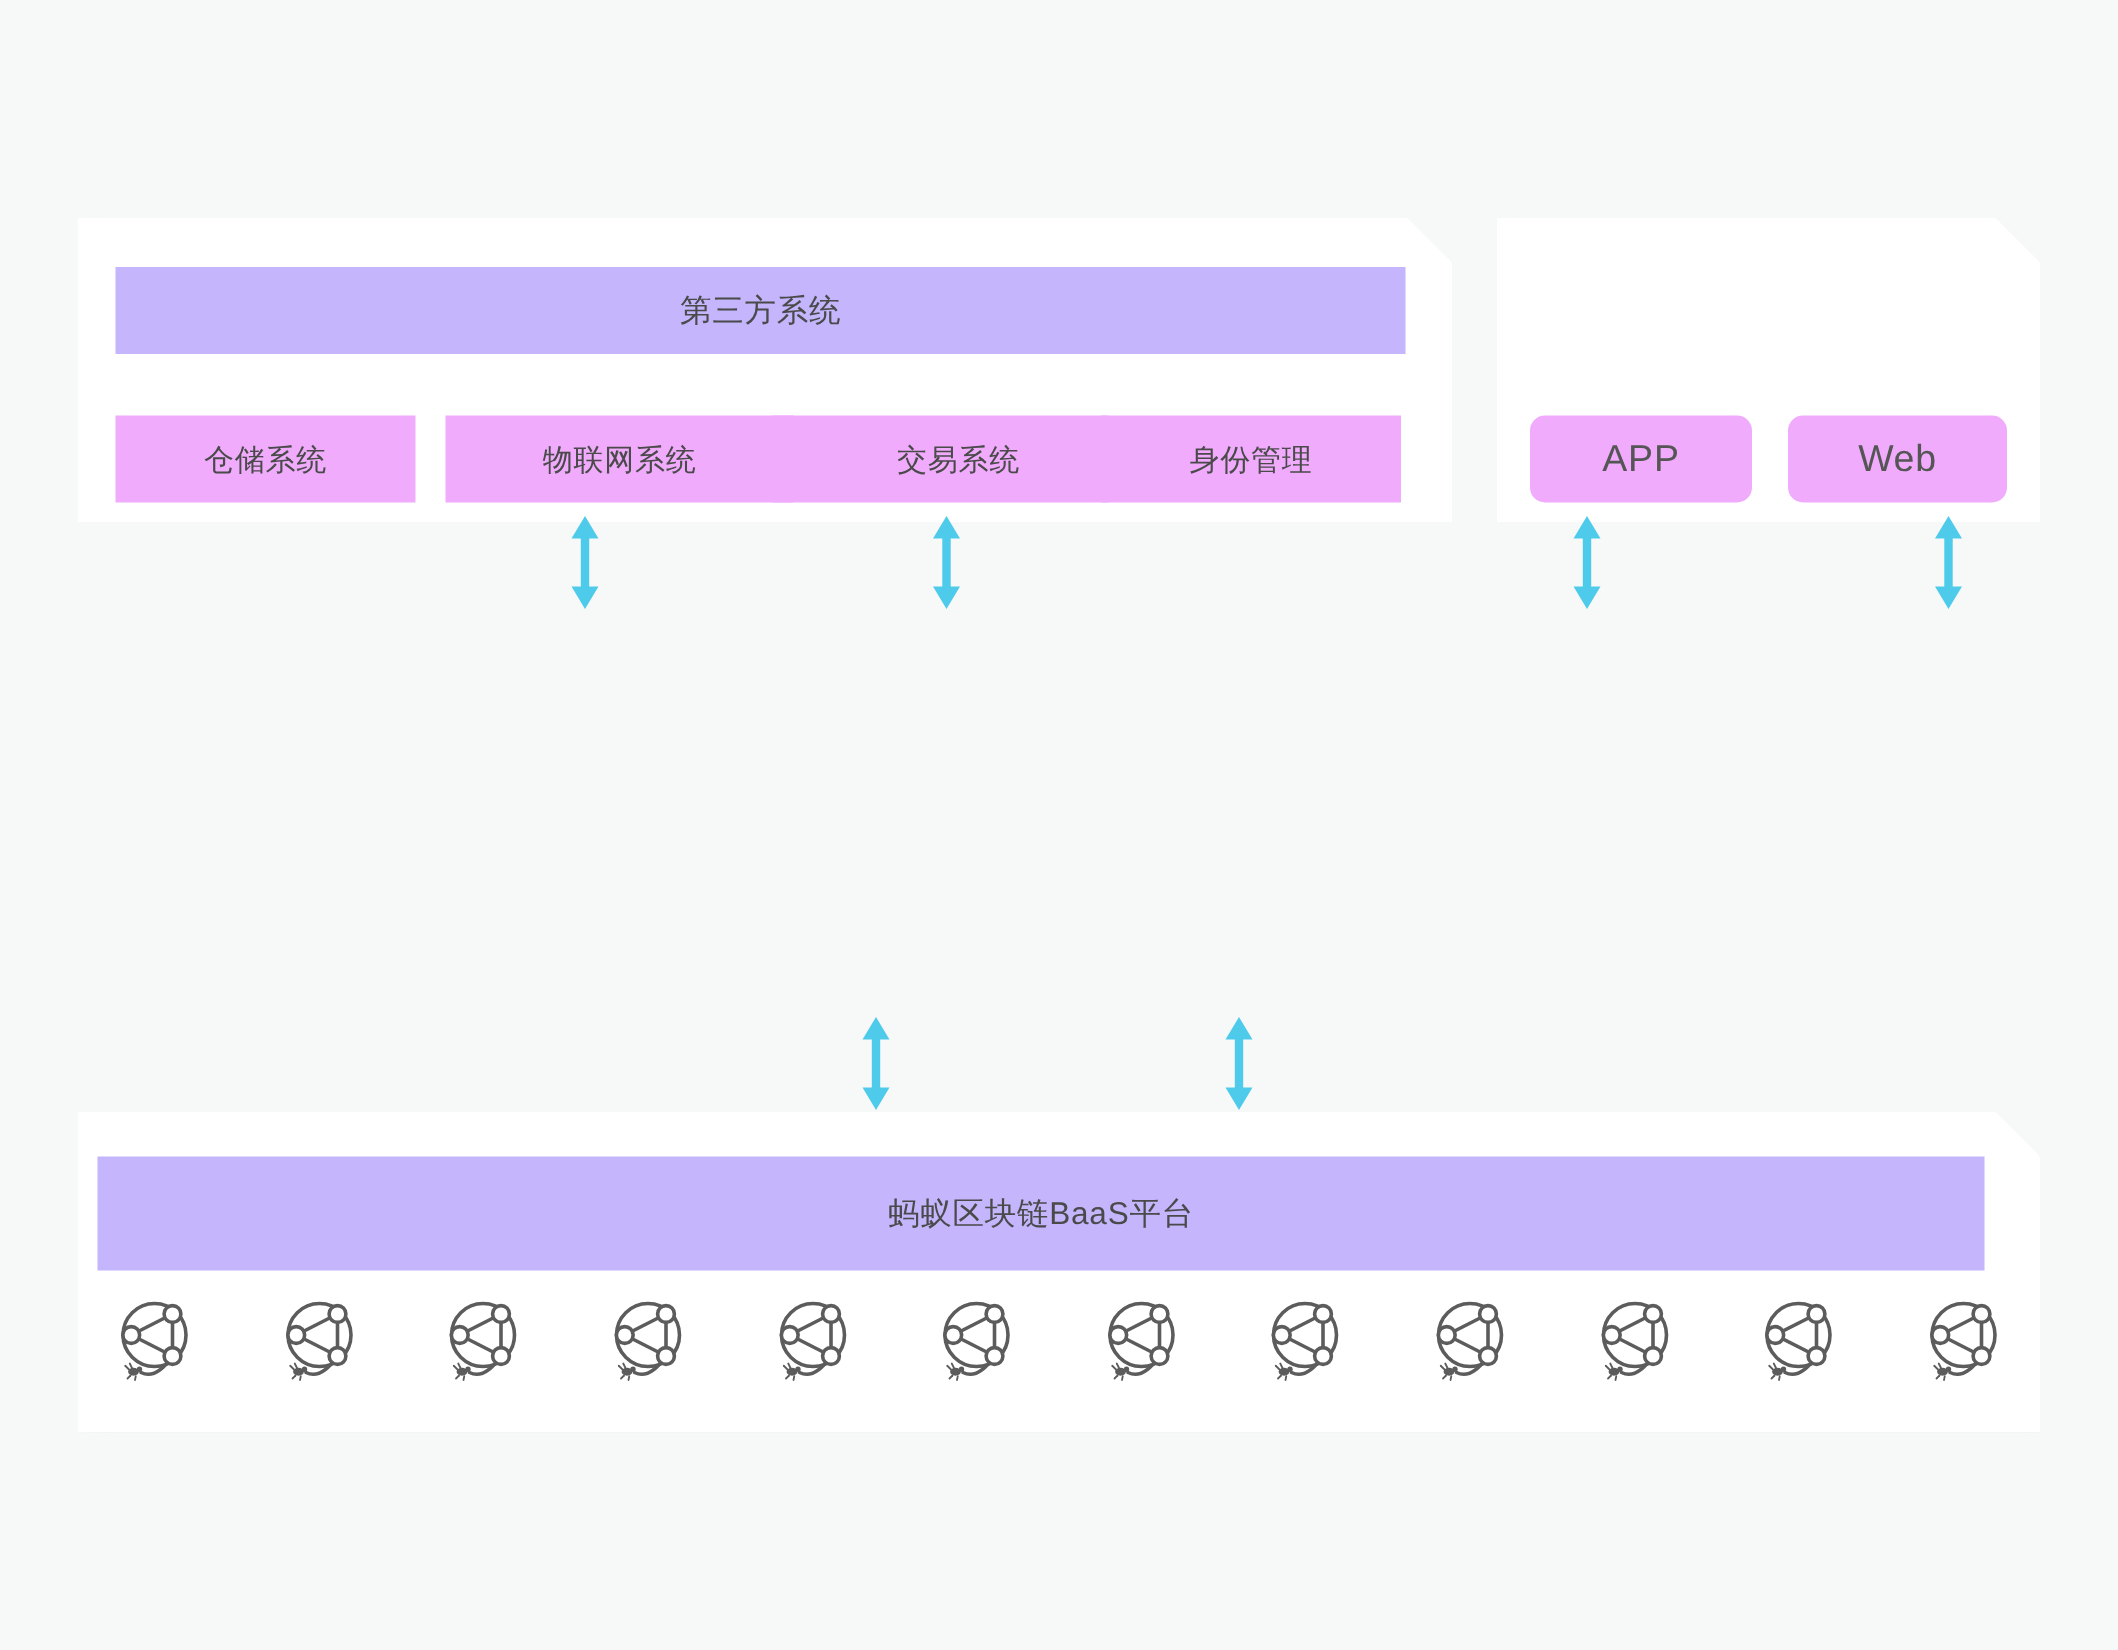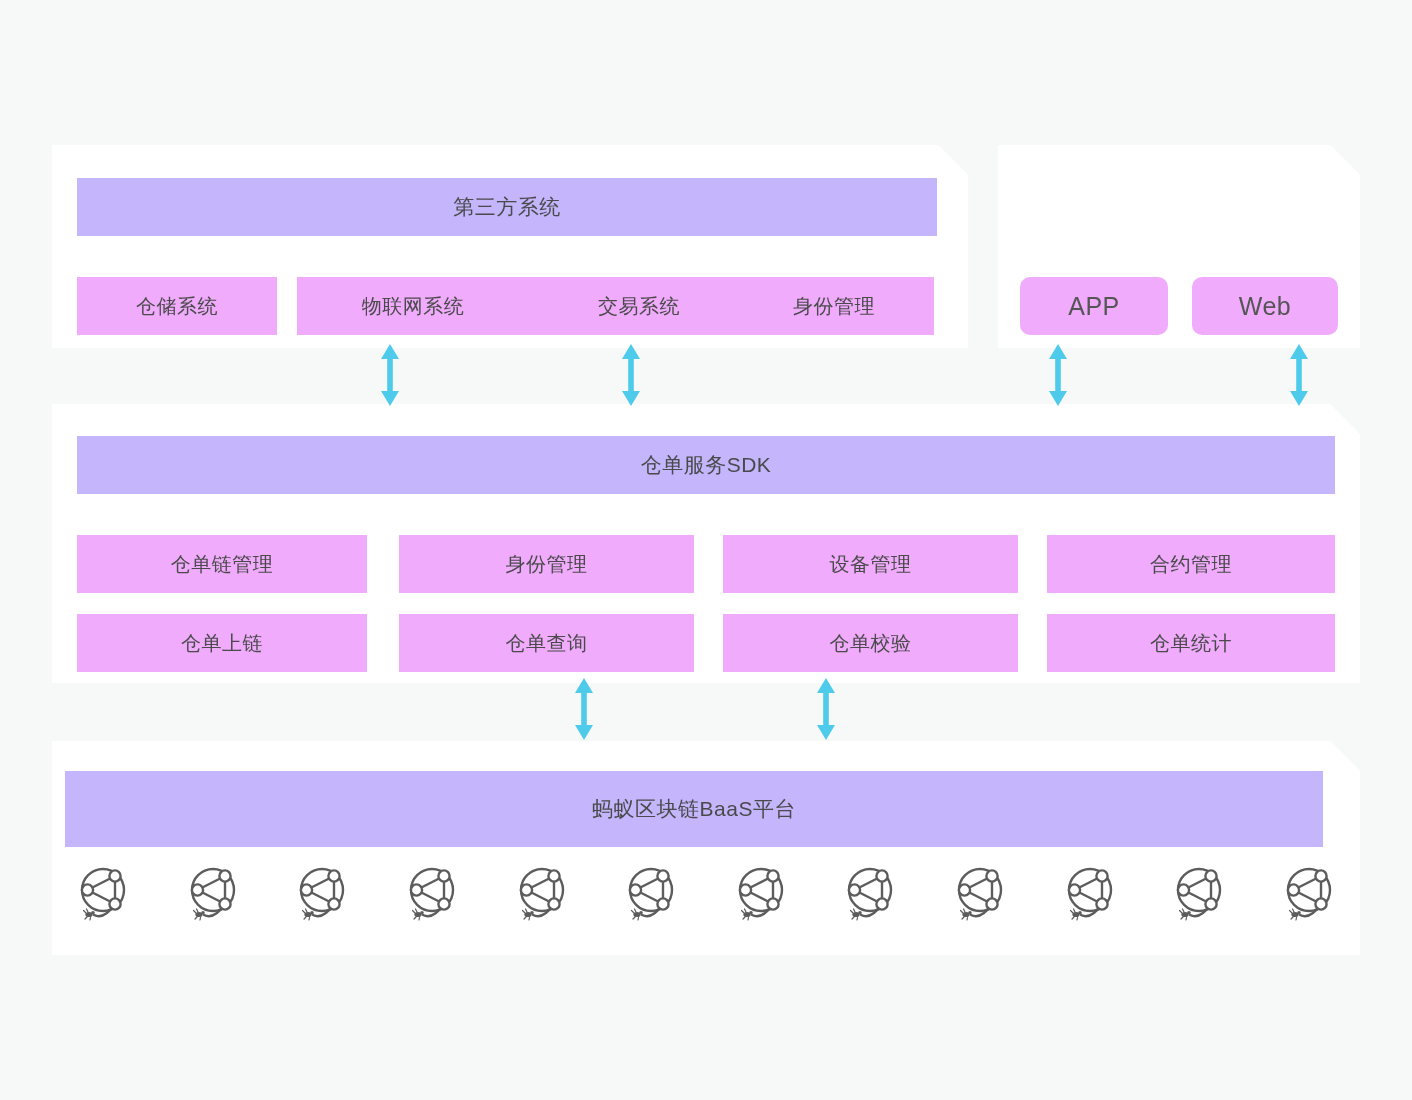--- a/index.html
+++ b/index.html
@@ -101,33 +101,20 @@
     <div class="chip" style="left:463px; top:112px; width:200px; height:58px;padding-left:24px;">交易系统</div>
     <div class="chip" style="left:682px; top:112px; width:200px; height:58px;">身份管理</div>
   </div>
 
   <div class="card" id="card-presentation">
 
     <div class="chip latin" style="left:22px; top:112px; width:148px; height:58px;">APP</div>
     <div class="chip latin" style="left:194px; top:112px; width:146px; height:58px;">Web</div>
   </div>
 
-  <div class="card" id="card-sdk">
-    <div class="card-header" style="left:25px; top:32px; width:1258px; height:58px;">仓单服务SDK</div>
-
-    <div class="chip" style="left:25px; top:111px; width:290px; height:58px;">仓单链管理</div>
-    <div class="chip" style="left:347px; top:111px; width:295px; height:58px;">身份管理</div>
-    <div class="chip" style="left:671px; top:111px; width:295px; height:58px;">设备管理</div>
-    <div class="chip" style="left:995px; top:111px; width:288px; height:58px;">合约管理</div>
-
-    <div class="chip" style="left:25px; top:190px; width:290px; height:58px;">仓单上链</div>
-    <div class="chip" style="left:347px; top:190px; width:295px; height:58px;">仓单查询</div>
-    <div class="chip" style="left:671px; top:190px; width:295px; height:58px;">仓单校验</div>
-    <div class="chip" style="left:995px; top:190px; width:288px; height:58px;">仓单统计</div>
-  </div>
 
   <div class="card" id="card-baas">
     <div class="card-header" style="left:13px; top:30px; width:1258px; height:76px;">蚂蚁区块链BaaS平台</div>
   </div>
 
   <div class="node-row">
     <svg class="node-icon" viewBox="0 0 52 60">
       <g fill="none" stroke="#5c5c5c" stroke-width="2.4">
         <circle cx="26" cy="26" r="21"></circle>
         <line x1="10.5" x2="38" y1="26" y2="12"></line>

